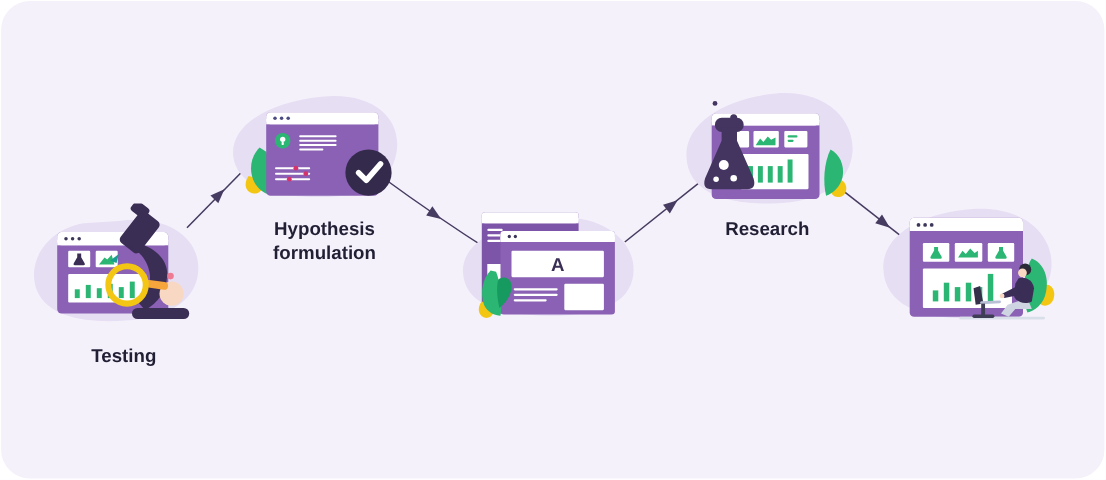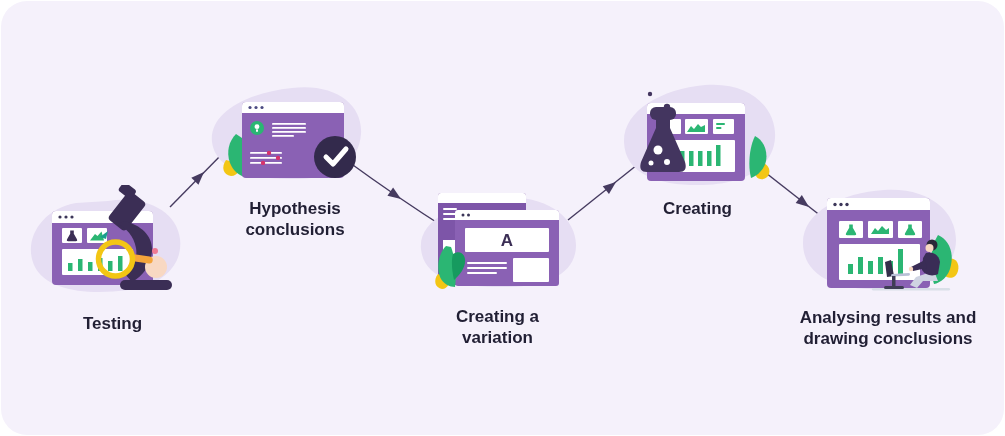--- a/index.html
+++ b/index.html
@@ -119,21 +119,21 @@
           <circle cx="69" cy="74.9" r="2.2" fill="#d6336c"></circle>
           <circle cx="78" cy="79.9" r="2.2" fill="#d6336c"></circle>
           <circle cx="63" cy="84.9" r="2.2" fill="#d6336c"></circle>
         </g>
       </g>
       <g>
         <circle cx="135" cy="79" r="21" fill="#332a4c"></circle>
         <path d="M126,79 L133,86 L146,71" fill="none" stroke="#ffffff" stroke-width="5" stroke-linecap="round" stroke-linejoin="round"></path>
       </g>
     </svg>
-    <div class="step-label lbl-2">Hypothesis conclusions</div>
+    <div class="step-label lbl-2">Hypothesis formulation</div>
   </div>
 
   <div class="step" id="s3">
     <svg width="185" height="122" viewBox="0 0 185 122">
       <path fill="#e6def3" d="M96,20 C142,16 171,40 171,67 C171,94 146,108 103,109 C60,110 19,103 16,71 C13,42 52,24 96,20 Z"></path>
       <g>
         <rect x="33" y="15" width="88" height="92" rx="3" fill="#7d55a8"></rect>
         <rect x="33" y="15" width="88" height="10" rx="3" fill="#ffffff"></rect>
         <rect x="33" y="20" width="88" height="5" fill="#ffffff"></rect>
         <g fill="#ffffff">
@@ -159,21 +159,20 @@
           <rect x="62" y="94" width="30" height="2" rx="1"></rect>
         </g>
         <rect x="108" y="80" width="36" height="24" rx="1" fill="#ffffff"></rect>
       </g>
       <g>
         <path fill="#f3c614" d="M33,96 C28,102 30,110 37,111 C43,111 46,104 42,99 Z"></path>
         <path fill="#2bb673" d="M41,68 C34,75 31,88 35,99 C38,106 45,109 50,109 C52,97 50,79 46,69 Z"></path>
         <path fill="#169a5f" d="M48,76 C54,72 59,75 60,81 C61,89 55,97 49,102 C47,93 46,83 48,76 Z"></path>
       </g>
     </svg>
-    <div class="step-label lbl-3">Creating a variation</div>
   </div>
 
   <div class="step" id="s4">
     <svg width="185" height="130" viewBox="0 0 185 130">
       <path fill="#e6def3" d="M100,19 C147,15 172,44 170,72 C168,100 142,118 98,119 C57,120 20,110 19,76 C18,45 56,23 100,19 Z"></path>
       <g>
         <path fill="#f3c614" d="M152,97 C160,95 166,101 164,108 C162,114 154,115 151,110 Z"></path>
         <path fill="#2bb673" d="M150,70 C158,74 163,84 161,95 C159,104 152,110 146,112 C143,100 144,82 150,70 Z"></path>
       </g>
       <g>
@@ -200,21 +199,21 @@
       <g>
         <circle cx="45" cy="28" r="2.2" fill="#43355f"></circle>
         <circle cx="62" cy="41" r="3.2" fill="#43355f"></circle>
         <rect x="45" y="41" width="26" height="13" rx="6" fill="#43355f"></rect>
         <path fill="#43355f" d="M51,50 L65,50 L65,62 L80,96 Q83,106 74,106 L42,106 Q33,106 36,96 L51,62 Z"></path>
         <circle cx="53" cy="84" r="4.5" fill="#ffffff"></circle>
         <circle cx="46" cy="97" r="2.5" fill="#ffffff"></circle>
         <circle cx="62" cy="96" r="3" fill="#ffffff"></circle>
       </g>
     </svg>
-    <div class="step-label lbl-4">Creating</div>
+    <div class="step-label lbl-4">Research</div>
   </div>
 
   <div class="step" id="s5">
     <svg width="200" height="122" viewBox="0 0 200 122">
       <path fill="#e6def3" d="M96,7 C142,4 168,29 168,57 C168,85 141,104 97,106 C56,108 16,97 15,61 C14,29 53,10 96,7 Z"></path>
       <g>
         <path fill="#f3c614" d="M160,76 C167,74 172,80 170,88 C168,96 159,97 156,91 Z"></path>
         <path fill="#2bb673" d="M150,52 C160,56 166,68 163,82 C161,94 152,100 146,101 C141,86 142,64 150,52 Z"></path>
       </g>
       <g>
@@ -251,15 +250,14 @@
       </g>
       <g>
         <path fill="#cfd4e2" d="M146,88 L128,94 L122,102 L129,105 L135,98 L150,98 Z"></path>
         <circle cx="144" cy="62" r="5.5" fill="#2b2838"></circle>
         <circle cx="141.5" cy="65" r="4" fill="#f8d8c2"></circle>
         <path fill="#3a2d56" d="M138,70 C145,68 151,72 152,79 L150,91 C144,94 137,92 134,87 L135,75 Z"></path>
         <path fill="#3a2d56" d="M137,77 L123,84 L125,88 L139,85 Z"></path>
         <circle cx="123" cy="86" r="2.2" fill="#f8d8c2"></circle>
       </g>
     </svg>
-    <div class="step-label lbl-5">Analysing results and drawing conclusions</div>
   </div>
 </div>
 
 </body></html>

